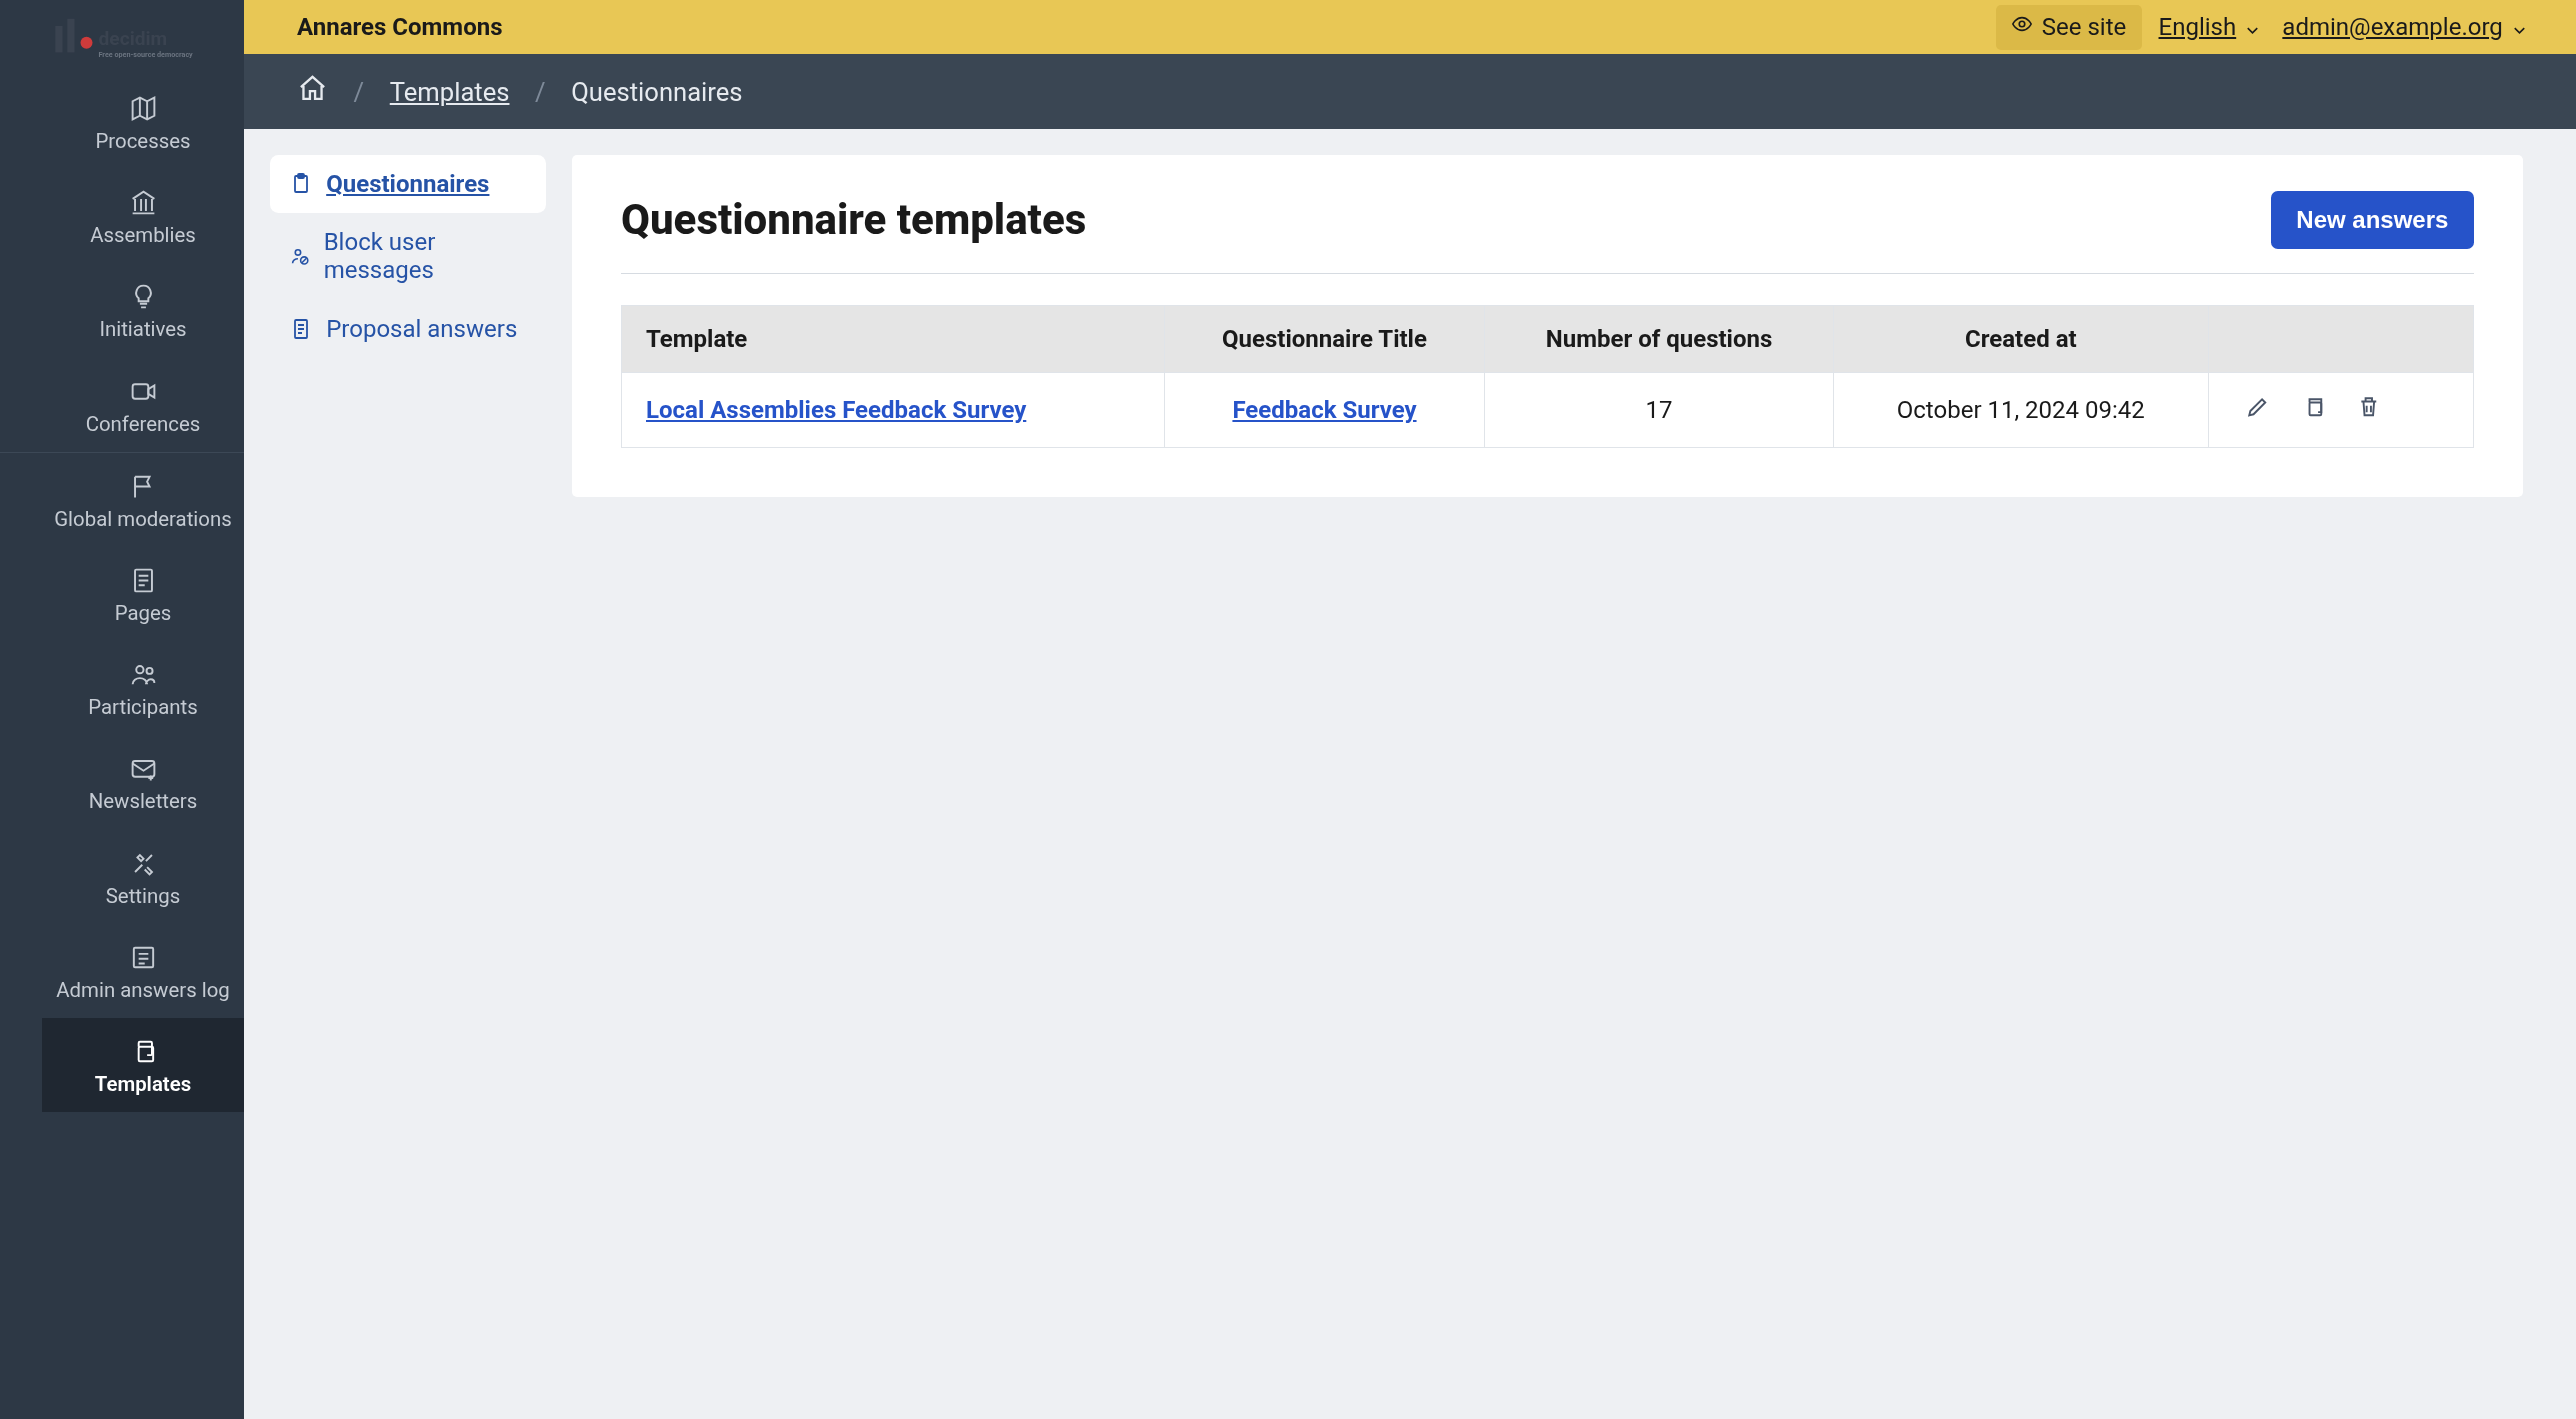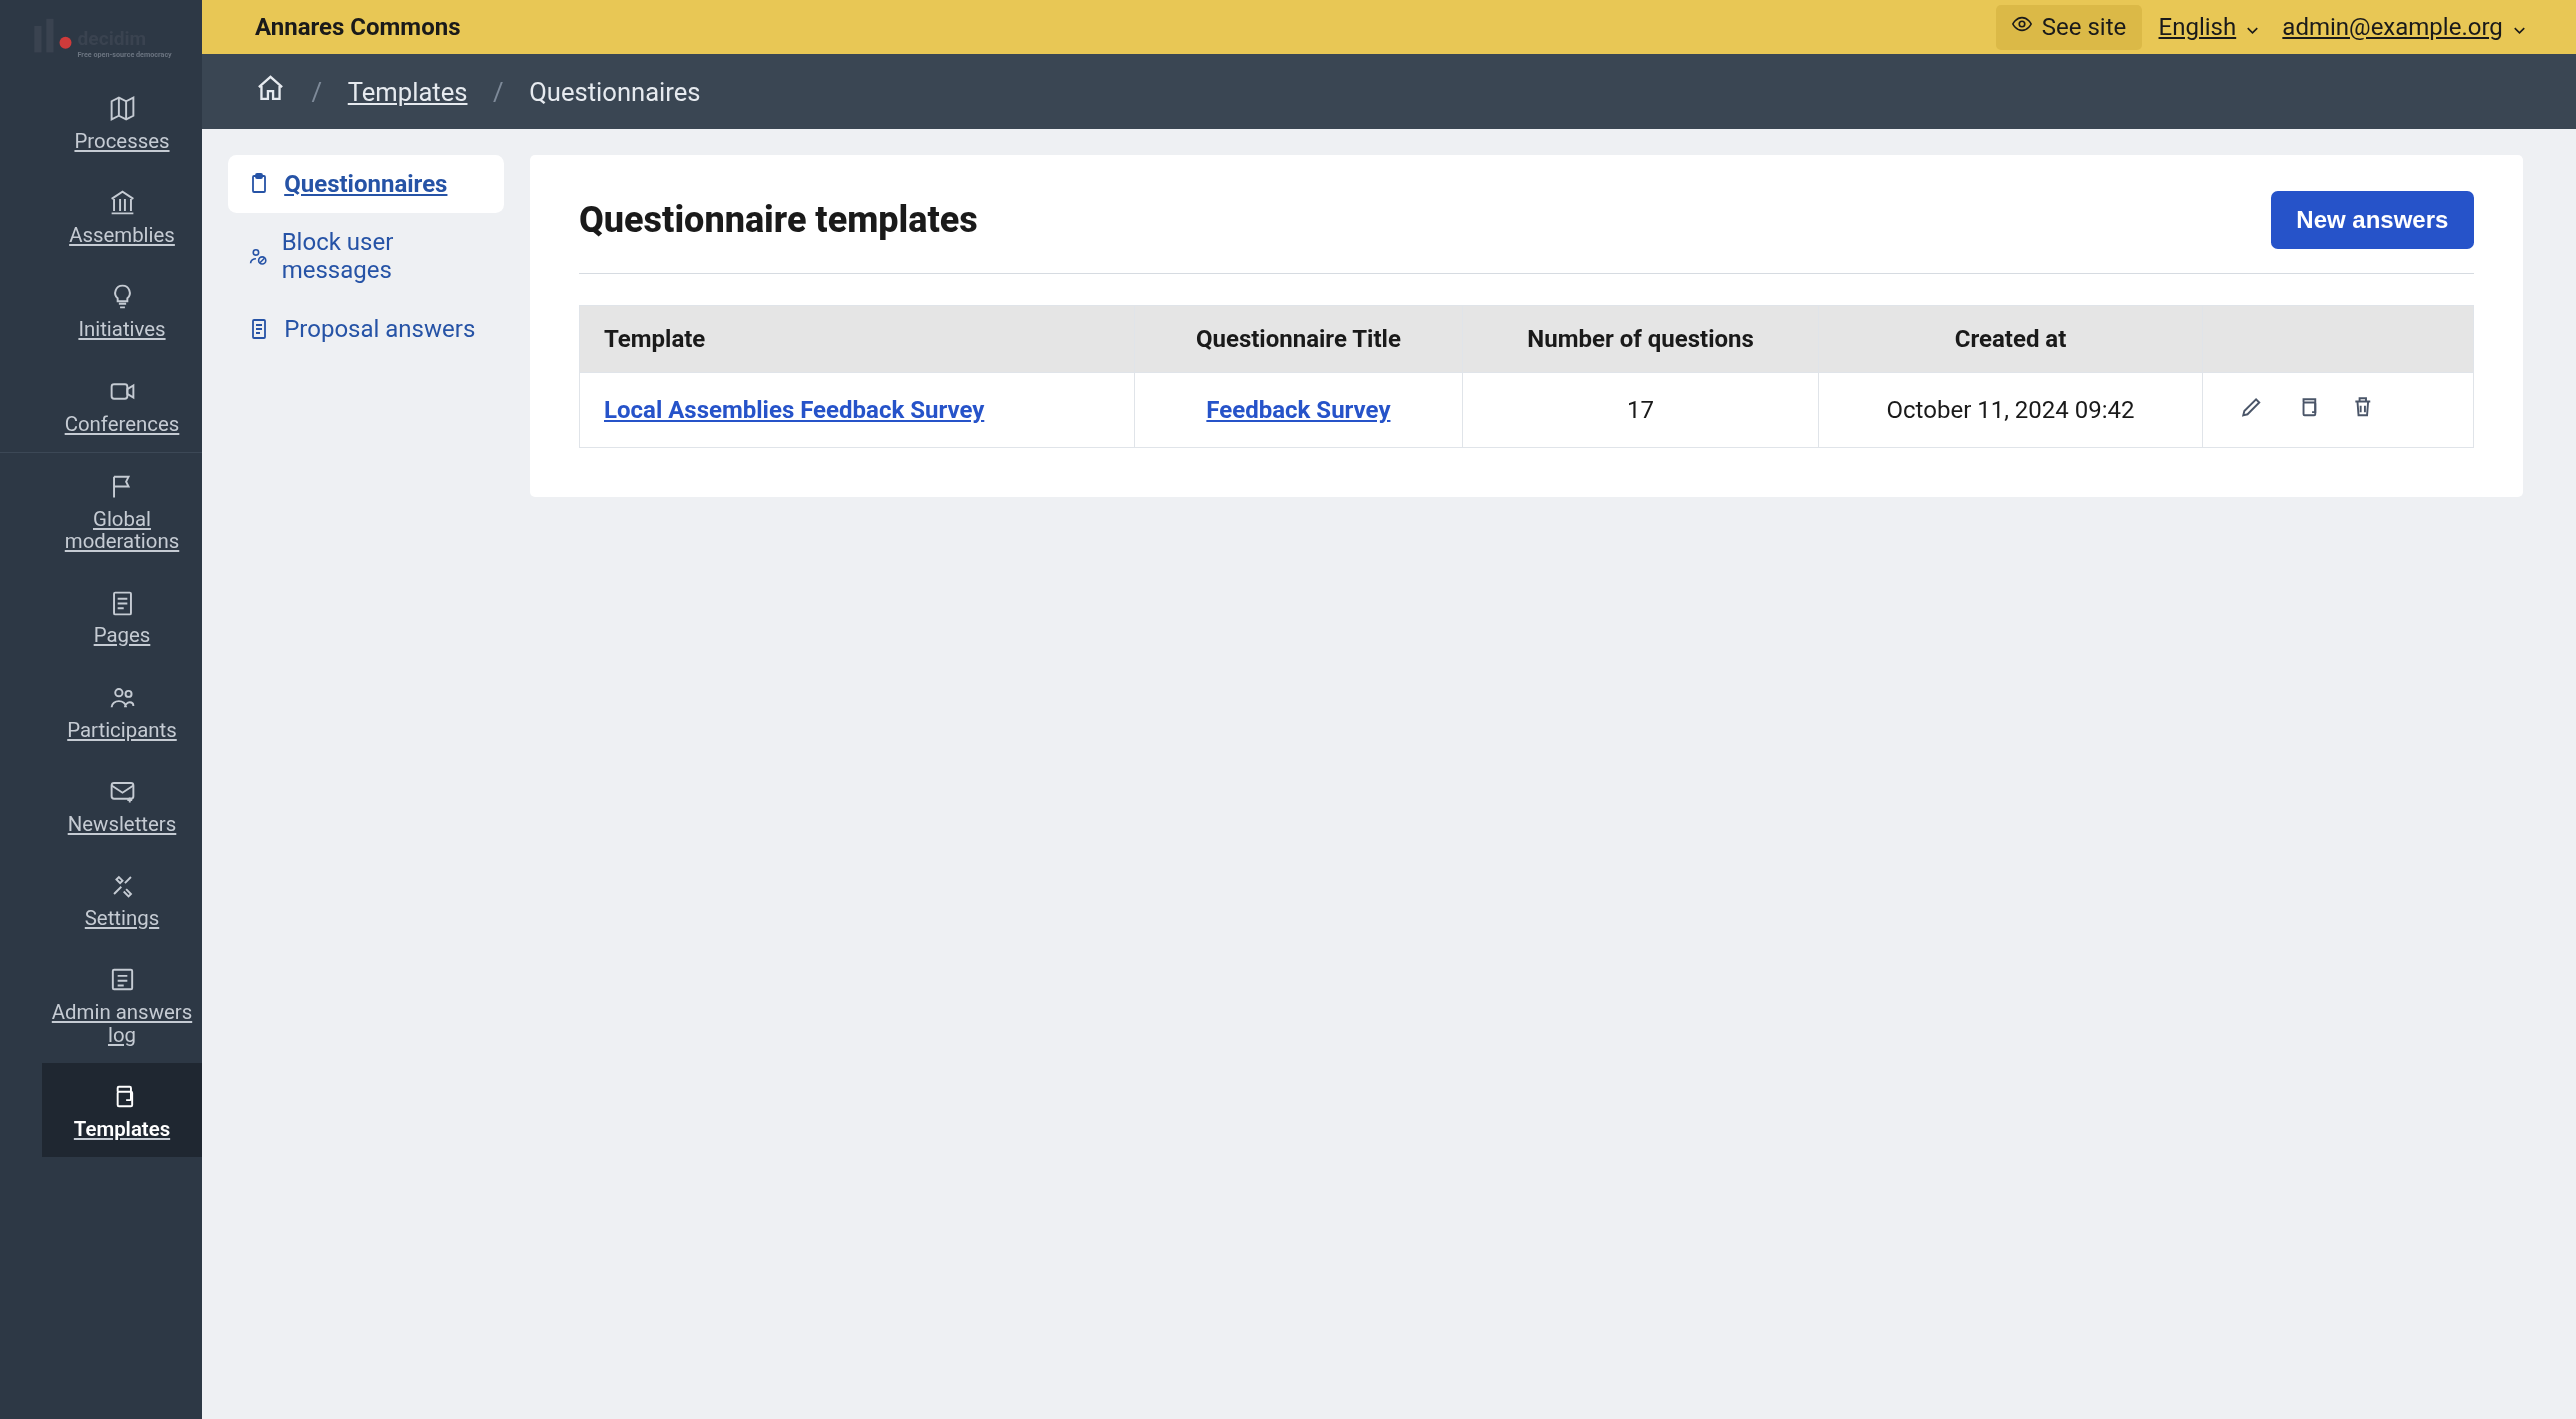--- a/index.html
+++ b/index.html
@@ -14,27 +14,26 @@
     transform-origin: top left;
   }
   
   .app {
     display: flex;
     width: 100%;
     height: 100%;
   }
   
   .main-sidebar {
-    width: 202px;
+    width: 244px;
     background: #2d3845;
     color: #c5cbd3;
     display: flex;
     flex-direction: column;
     flex-shrink: 0;
-    text-decoration: underline;
   }
   .logo-wrap {
     height: 75px;
     display: flex;
     align-items: center;
     justify-content: center;
   }
   .logo {
     font-weight: 700;
     color: #3a4350;
@@ -166,21 +165,21 @@
     background: #ffffff;
     border-radius: 5.1px;
     padding: 36px 49px 49px 49px;
   }
   .panel-head {
     display:flex; align-items:center; justify-content:space-between;
     padding-bottom: 24px;
     margin-bottom: 31px;
     border-bottom: 1.7px solid #d6dbe1;
   }
-  .panel-title { font-size: 36px; font-weight: 800; color:#1a1a1a;}
+  .panel-title { font-size: 42px; font-weight: 800; color:#1a1a1a;}
   .btn-primary {
     background: #2653c9;
     color:#fff;
     border:none;
     border-radius: 6.8px;
     padding: 15.3px 25.6px;
     font-size: 24px;
     font-weight: 600;
     cursor:pointer;
   }

